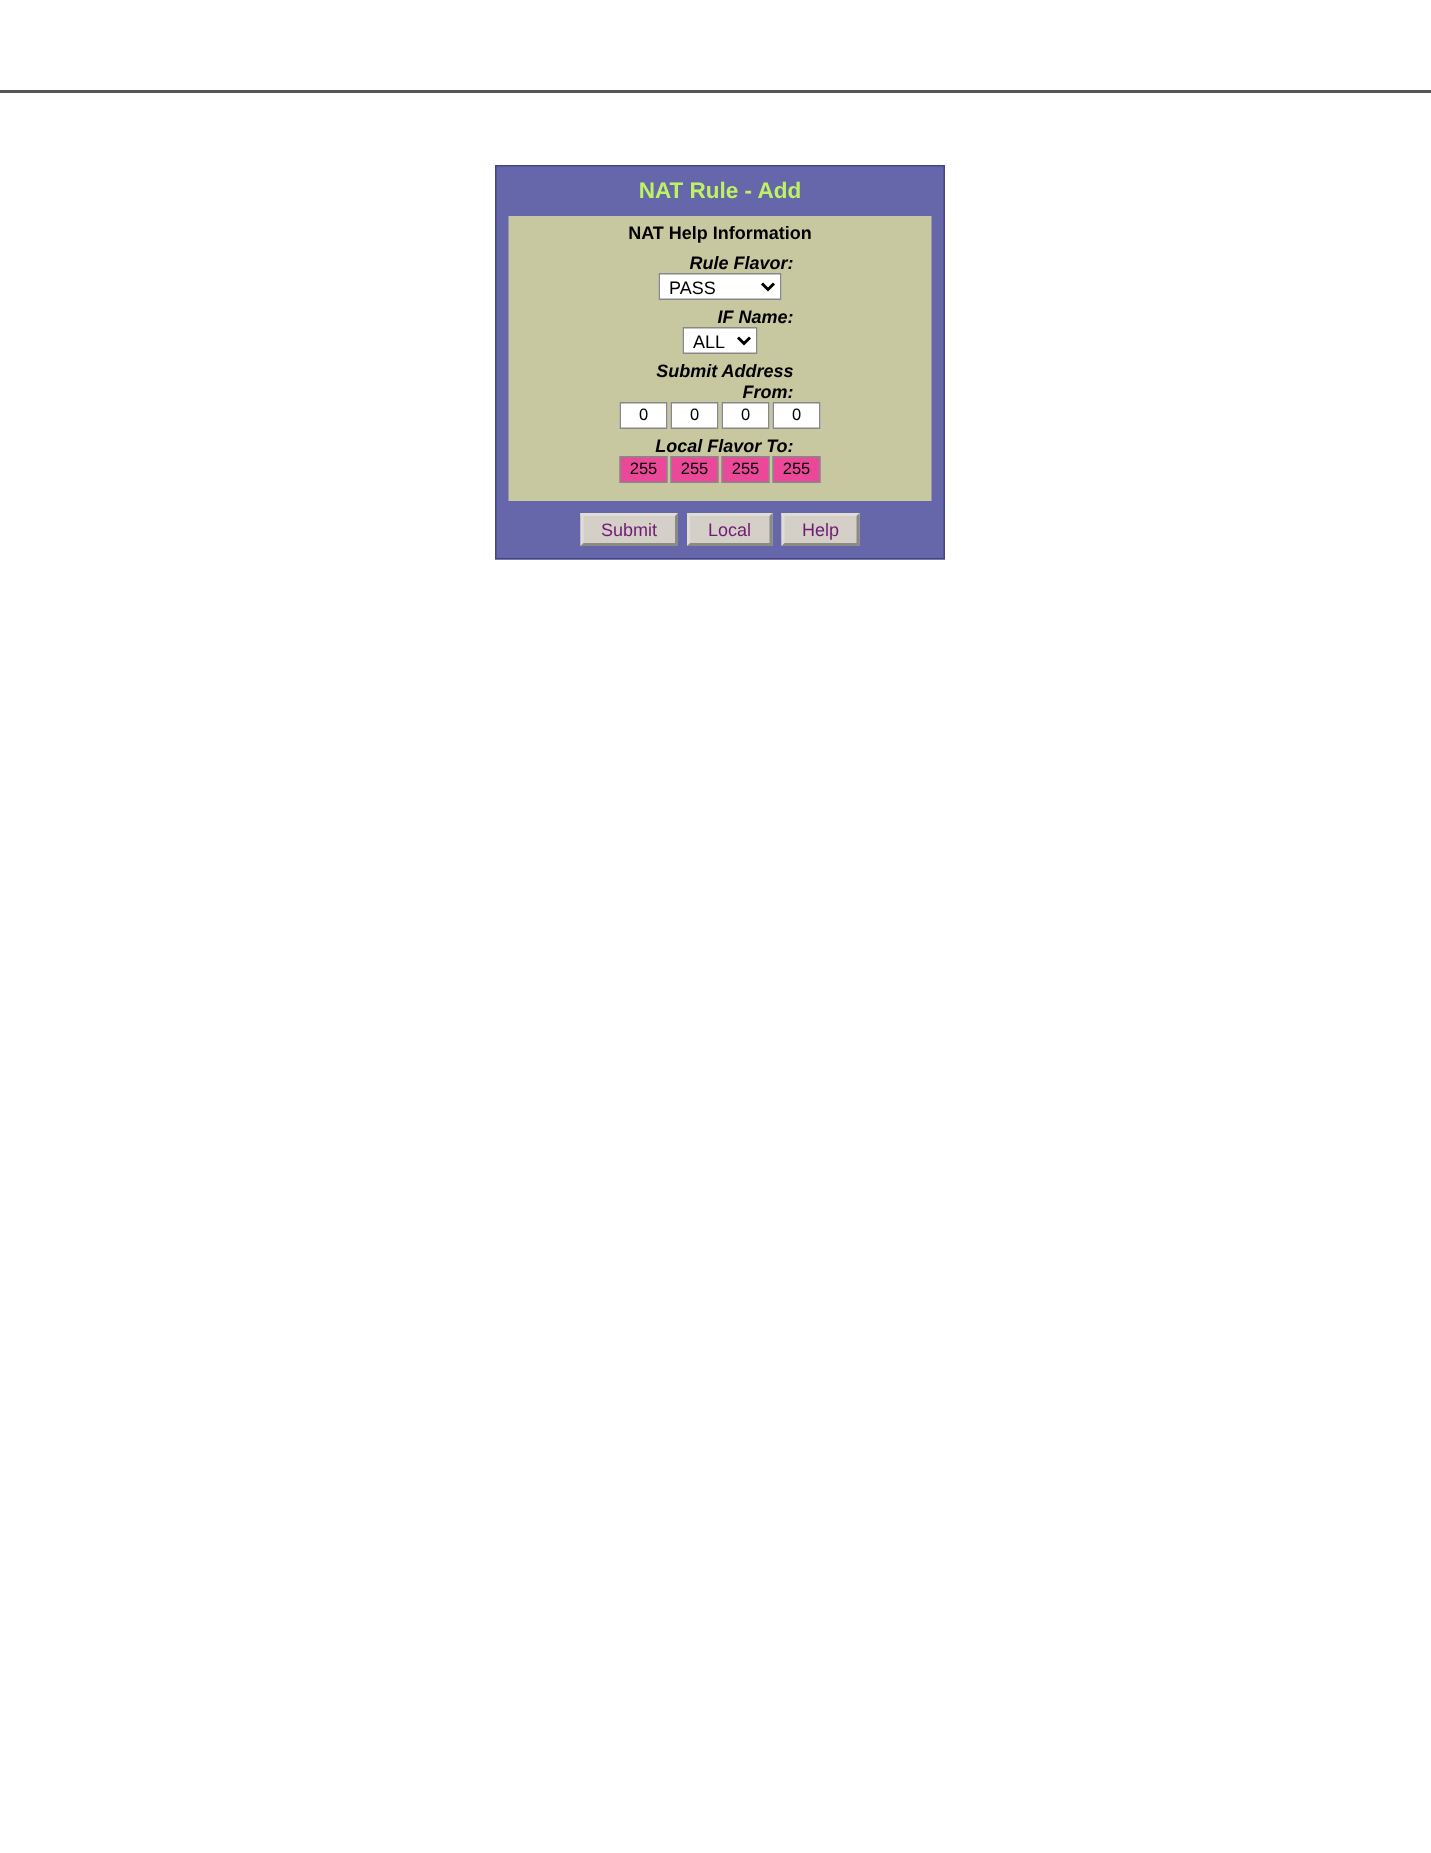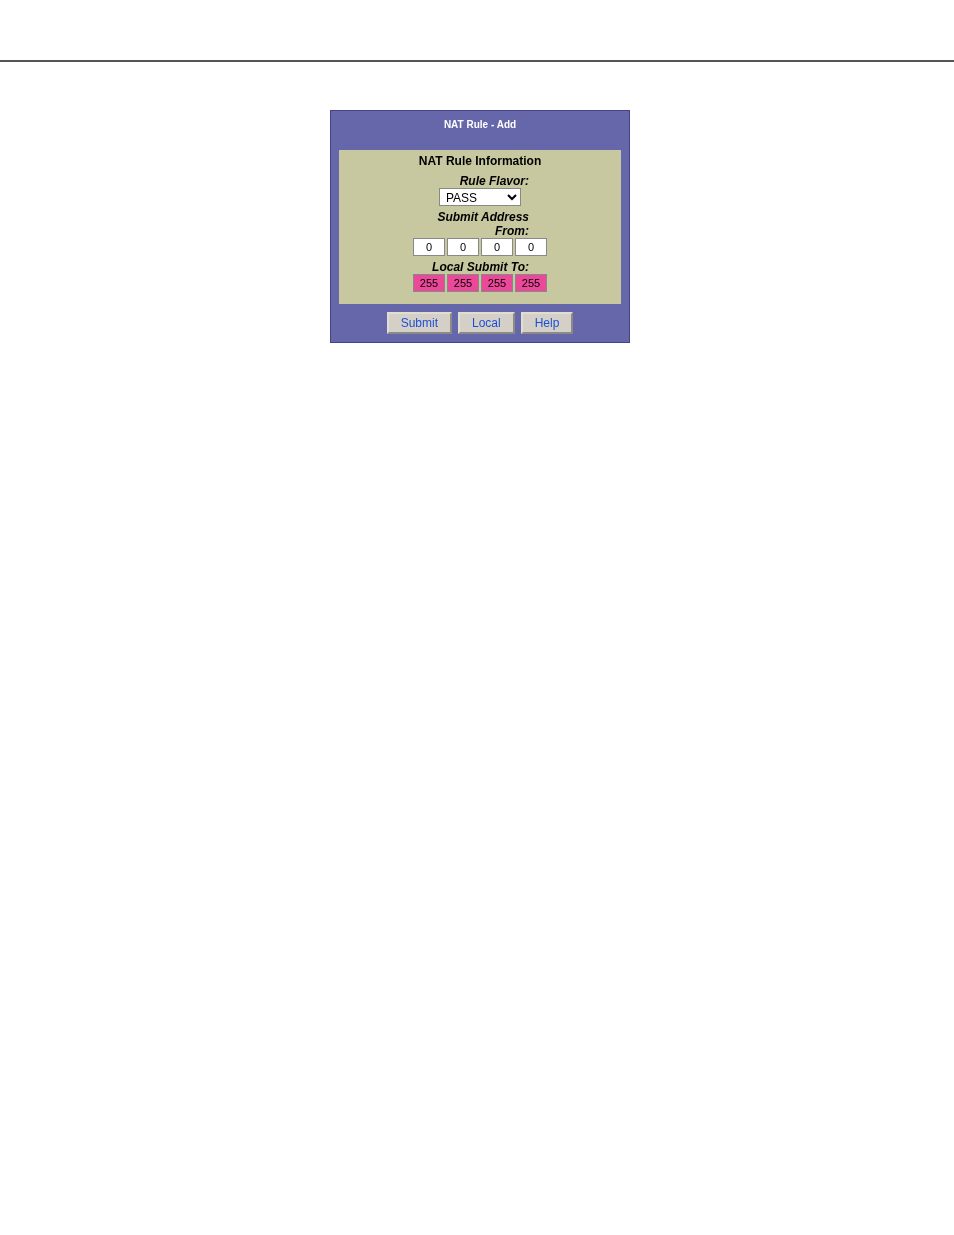--- a/index.html
+++ b/index.html
@@ -32,24 +32,24 @@
       top: 110px;
       left: 330px;
       width: 300px;
       background-color: #6666aa;
       border: 1px solid #444488;
       padding: 8px;
     }
 
     .dialog-title {
       text-align: center;
-      color: #ffffff;
+      color: #bef264;
       font-weight: bold;
-      font-size: 10px;
-      margin-bottom: 20px;
+      font-size: 15px;
+      margin-bottom: 8px;
     }
 
     .form-section {
       background-color: #c8c8a0;
       padding: 4px 6px 8px 6px;
       margin-bottom: 8px;
     }
 
     .section-header {
       text-align: center;
@@ -122,61 +122,71 @@
       margin-top: 4px;
     }
 
     .action-button {
       background-color: #d4d0c8;
       border: 2px outset #e0ddd5;
       font-size: 12px;
       font-weight: normal;
       padding: 2px 12px;
       cursor: pointer;
-      color: #1d4ed8;
+      color: #701a75;
     }
   </style>
 </head>
 <body>
 
 <div class="top-border"></div>
 
 <div class="dialog-container">
   <div class="dialog-title">NAT Rule - Add</div>
 
   <div class="form-section">
-    <div class="section-header">NAT Rule Information</div>
+    <div class="section-header">NAT Help Information</div>
 
     <div class="form-row">
       <div class="form-label">Rule Flavor:</div>
       <div class="form-control">
         <select class="select-input">
           <option>PASS</option>
           <option>MAP</option>
           <option>BIMAP</option>
           <option>RDR</option>
           <option>REWRITE</option>
         </select>
       </div>
     </div>
 
 
+    <div class="form-row">
+      <div class="form-label">IF Name:</div>
+      <div class="form-control">
+        <select class="select-input">
+          <option>ALL</option>
+          <option>eth0</option>
+          <option>eth1</option>
+        </select>
+      </div>
+    </div>
 
     <div class="form-row">
       <div class="form-label">Submit Address From:</div>
       <div class="form-control">
         <input type="text" class="ip-input" value="0" style="">
         <input type="text" class="ip-input" value="0" style="">
         <input type="text" class="ip-input" value="0" style="">
         <input type="text" class="ip-input" value="0" style="">
       </div>
     </div>
 
     <div class="form-row">
-      <div class="form-label">Local Submit To:</div>
+      <div class="form-label">Local Flavor To:</div>
       <div class="form-control">
         <input type="text" class="ip-input ip-input-blue" value="255" style="">
         <input type="text" class="ip-input ip-input-blue" value="255" style="">
         <input type="text" class="ip-input ip-input-blue" value="255" style="">
         <input type="text" class="ip-input ip-input-blue" value="255" style="">
       </div>
     </div>
   </div>
 
   <div class="buttons-row">

